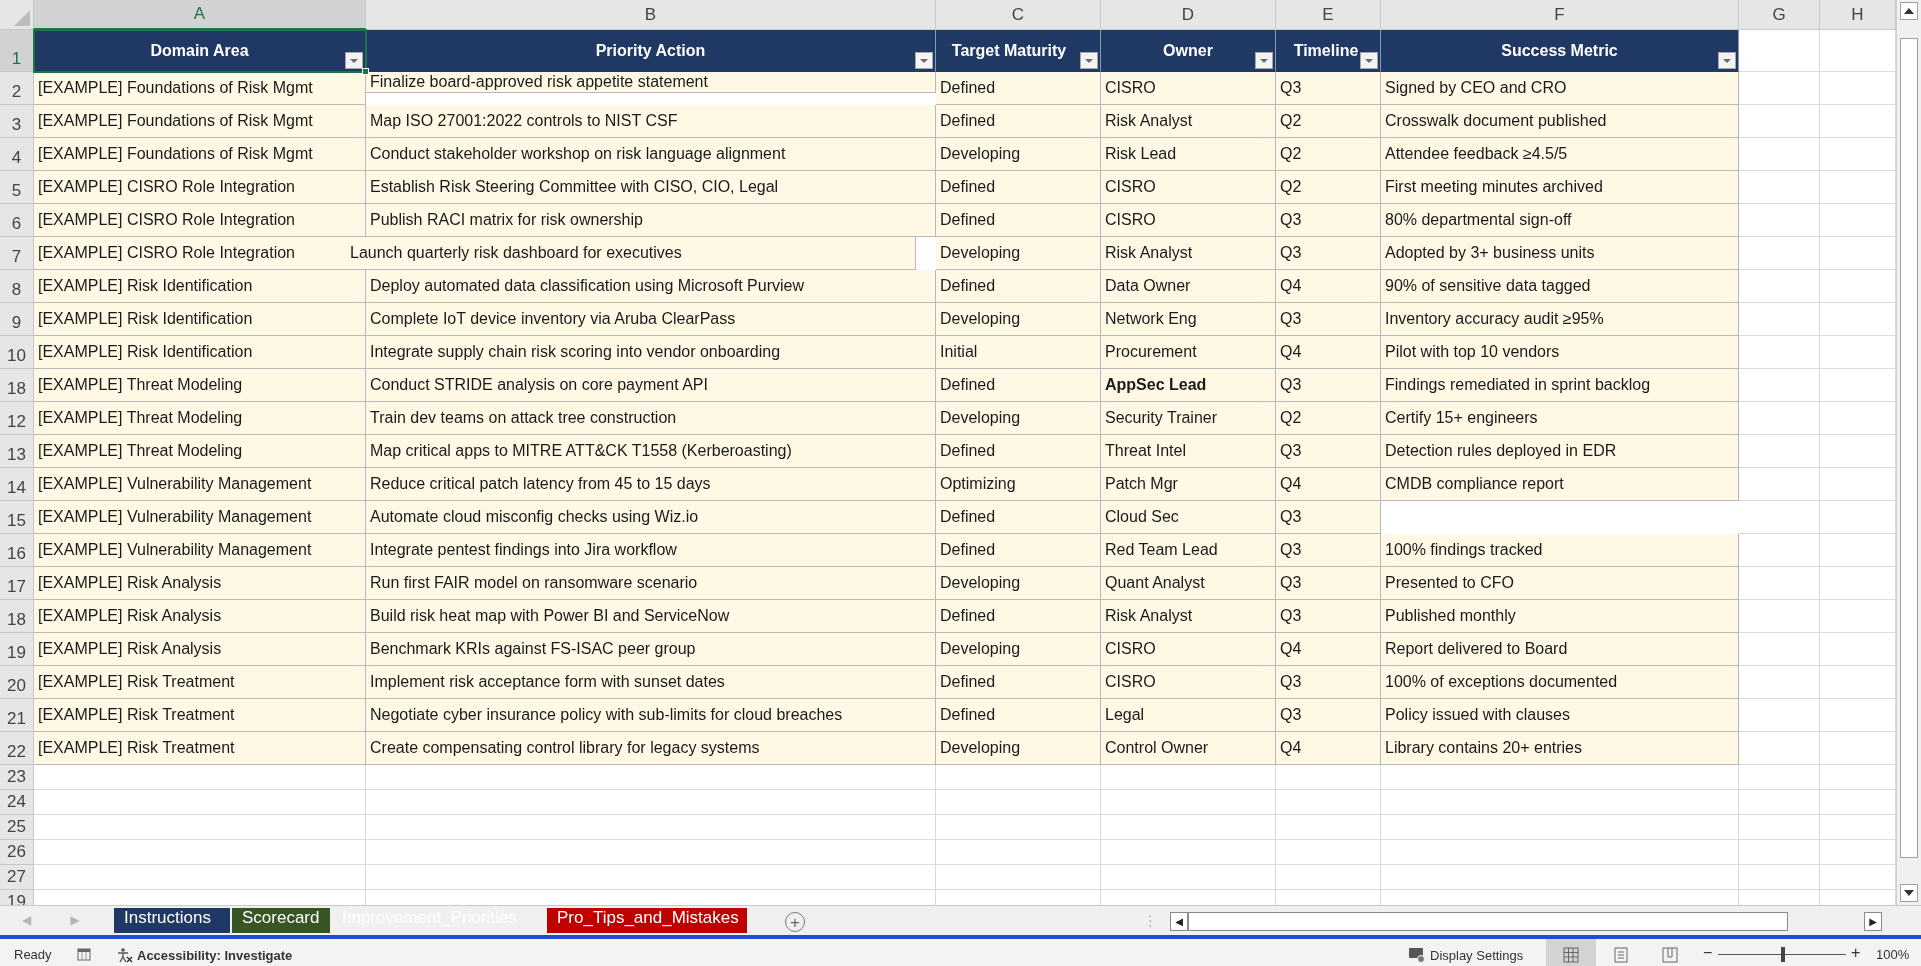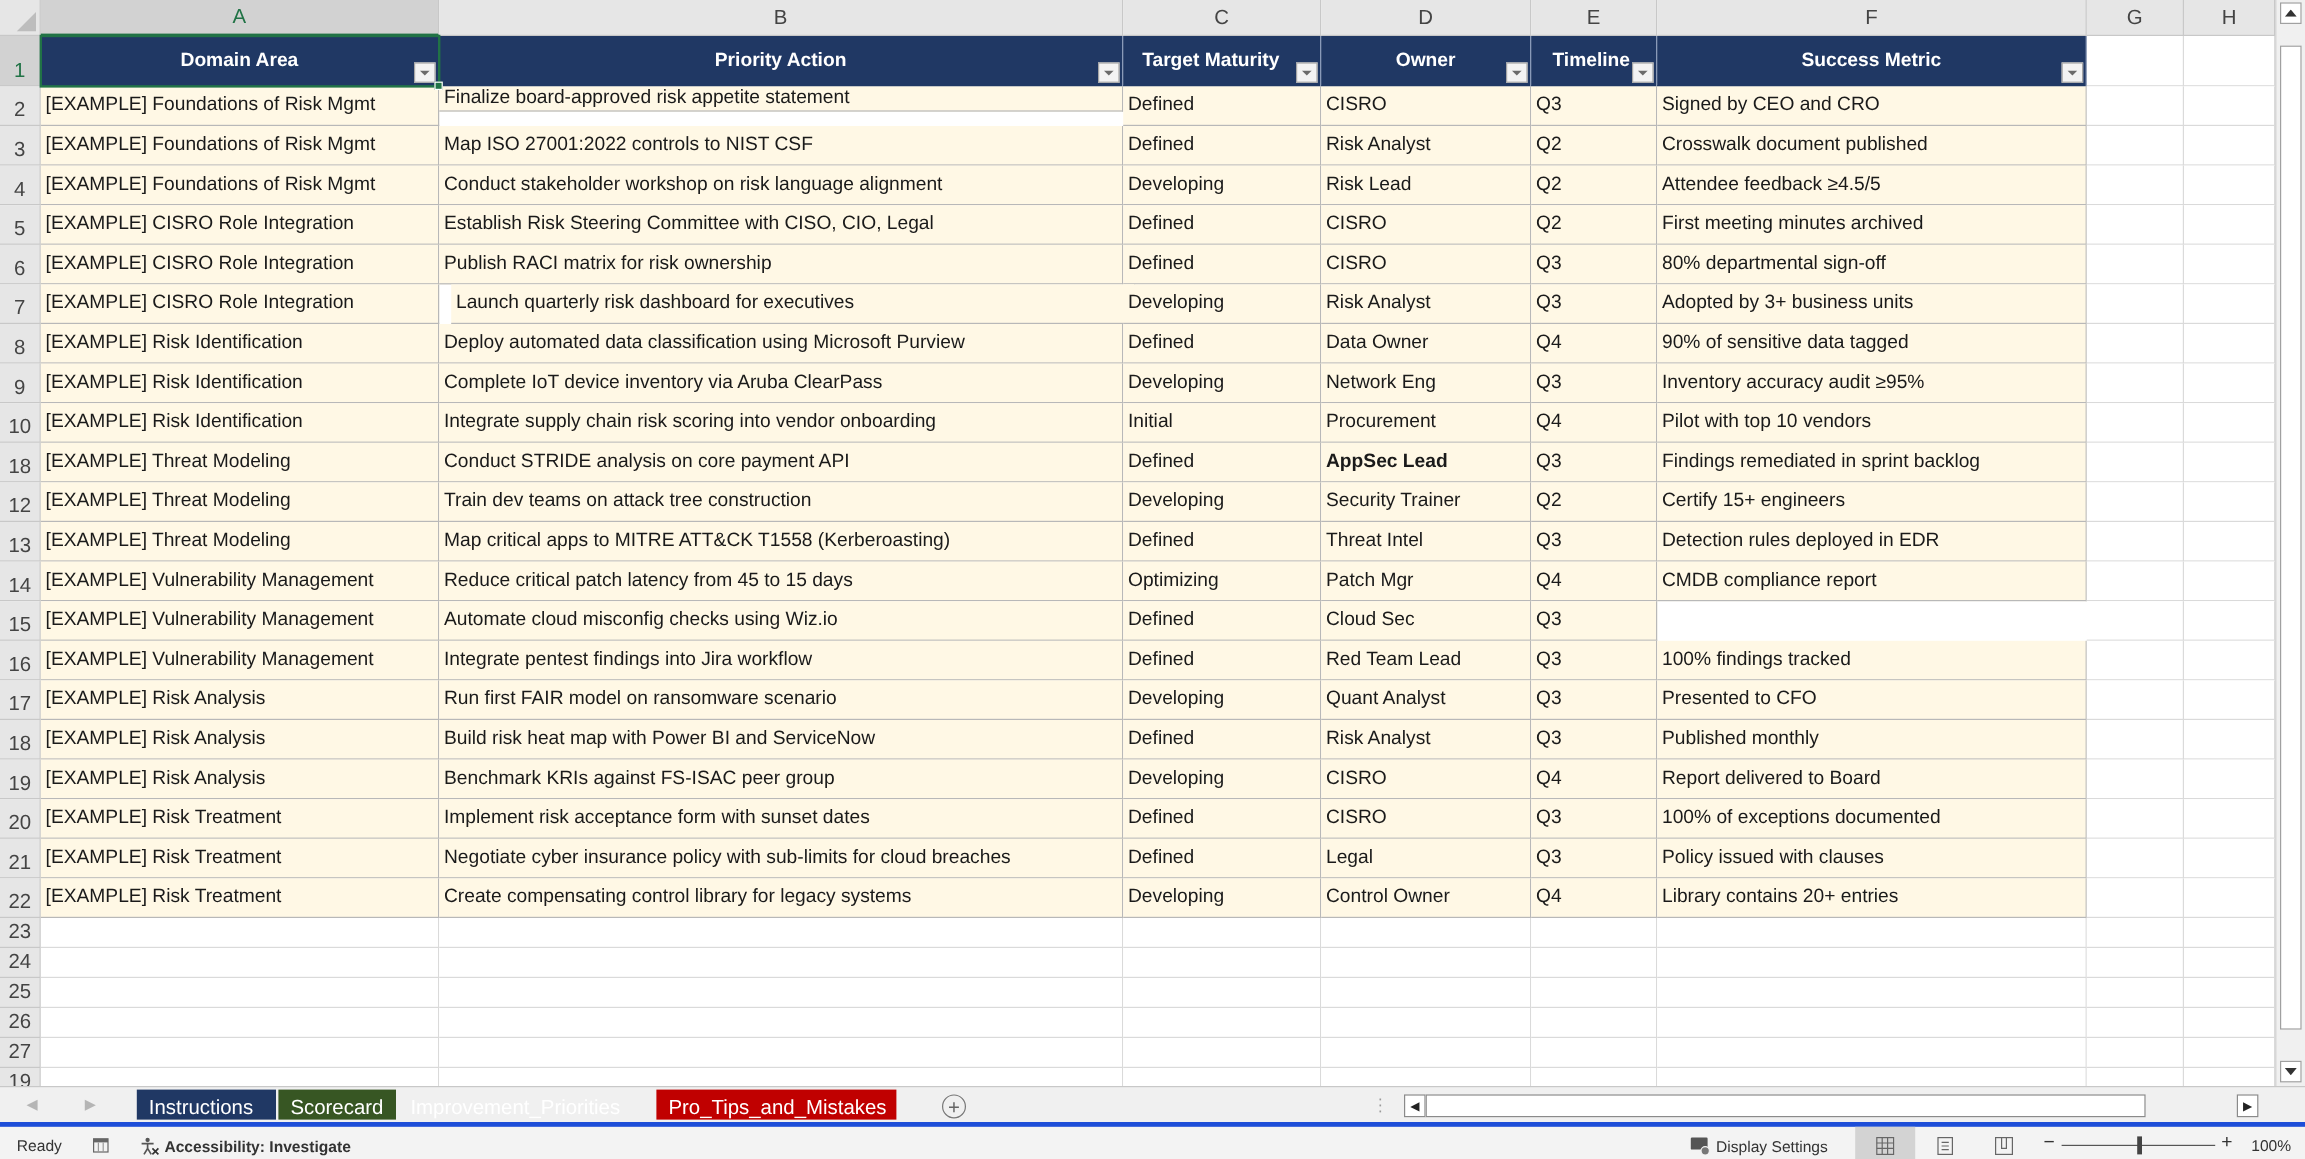--- a/index.html
+++ b/index.html
@@ -25,21 +25,21 @@
   .sel-handle { position: absolute; width: 7px; height: 7px; background: #217346; border: 1px solid #fff; }
 
   
   .vscroll { position: absolute; left: 1896px; top: 0; width: 25px; height: 905px; background: #f0f0f0; border-left: 1px solid #d0d0d0; }
   .vscroll .arrow { position: absolute; left: 3px; width: 18px; height: 18px; border: 1px solid #a0a0a0; background: #fff; display: flex; align-items: center; justify-content: center; }
   .vscroll .thumb { position: absolute; left: 3px; top: 38px; width: 18px; height: 820px; background: #fff; border: 1px solid #a0a0a0; }
 
   
   .tabbar { position: absolute; left: 0; top: 905px; width: 1921px; height: 30px; background: #f0f0f0; border-top: 1px solid #c8c8c8; }
   .nav-arrows { position: absolute; left: 22px; top: 7px; color: #b5b5b5; font-size: 12px; letter-spacing: 18px; }
-  .tab { position: absolute; top: 2px; height: 25px; font-size: 17px; display: flex; align-items: flex-end; padding: 0 10px; color: #fff; cursor: pointer; font-family: "Liberation Sans", sans-serif; }
+  .tab { position: absolute; top: 2px; height: 25px; font-size: 17px; display: flex; align-items: flex-start; padding: 0 10px; color: #fff; cursor: pointer; font-family: "Liberation Sans", sans-serif; }
   .addsheet { position: absolute; left: 785px; top: 6px; width: 20px; height: 20px; border: 1px solid #777; border-radius: 50%; color: #666; font-size: 17px; display: flex; align-items: center; justify-content: center; line-height: 1; }
   .dots { position: absolute; left: 1148px; top: 7px; color: #9a9a9a; font-size: 14px; line-height: 5px; }
   .hscroll { position: absolute; left: 1170px; top: 6px; width: 712px; height: 19px; }
   .hscroll .harrow { position: absolute; top: 0; width: 18px; height: 19px; border: 1px solid #8a8a8a; background: #fff; display: flex; align-items: center; justify-content: center; font-size: 10px; color: #222; }
   .hscroll .hthumb { position: absolute; left: 18px; top: 0; width: 600px; height: 19px; border: 1px solid #8a8a8a; background: #fff; }
 
   
   .statusbar { position: absolute; left: 0; top: 935px; width: 1921px; height: 31px; background: #f3f3f3; border-top: 4px solid #1d4ed8; font-size: 13px; color: #333; }
   .sb-item { position: absolute; top: 8px; display: flex; align-items: center; gap: 4px; }
   .view-btn { position: absolute; top: 0; width: 50px; height: 31px; display: flex; align-items: center; justify-content: center; }
@@ -149,21 +149,21 @@
       <div class="cell empty" style="left: 1820px; top: 171px; width: 76px; height: 33px;"></div>
       <div class="cell data" style="left: 34px; top: 204px; width: 332px; height: 33px;">[EXAMPLE] CISRO Role Integration</div>
       <div class="cell data" style="left: 366px; top: 204px; width: 570px; height: 33px;">Publish RACI matrix for risk ownership</div>
       <div class="cell data" style="left: 936px; top: 204px; width: 165px; height: 33px;">Defined</div>
       <div class="cell data" style="left: 1101px; top: 204px; width: 175px; height: 33px;">CISRO</div>
       <div class="cell data" style="left: 1276px; top: 204px; width: 105px; height: 33px;">Q3</div>
       <div class="cell data" style="left: 1381px; top: 204px; width: 358px; height: 33px;">80% departmental sign-off</div>
       <div class="cell empty" style="left: 1739px; top: 204px; width: 81px; height: 33px;"></div>
       <div class="cell empty" style="left: 1820px; top: 204px; width: 76px; height: 33px;"></div>
       <div class="cell data" style="left: 34px; top: 237px; width: 332px; height: 33px;">[EXAMPLE] CISRO Role Integration</div>
-      <div class="cell data" style="left: 376px; top: 237px; width: 570px; height: 33px;">Launch quarterly risk dashboard for executives</div>
+      <div class="cell data" style="left: 346px; top: 237px; width: 570px; height: 33px;">Launch quarterly risk dashboard for executives</div>
       <div class="cell data" style="left: 936px; top: 237px; width: 165px; height: 33px;">Developing</div>
       <div class="cell data" style="left: 1101px; top: 237px; width: 175px; height: 33px;">Risk Analyst</div>
       <div class="cell data" style="left: 1276px; top: 237px; width: 105px; height: 33px;">Q3</div>
       <div class="cell data" style="left: 1381px; top: 237px; width: 358px; height: 33px;">Adopted by 3+ business units</div>
       <div class="cell empty" style="left: 1739px; top: 237px; width: 81px; height: 33px;"></div>
       <div class="cell empty" style="left: 1820px; top: 237px; width: 76px; height: 33px;"></div>
       <div class="cell data" style="left: 34px; top: 270px; width: 332px; height: 33px;">[EXAMPLE] Risk Identification</div>
       <div class="cell data" style="left: 366px; top: 270px; width: 570px; height: 33px;">Deploy automated data classification using Microsoft Purview</div>
       <div class="cell data" style="left: 936px; top: 270px; width: 165px; height: 33px;">Defined</div>
       <div class="cell data" style="left: 1101px; top: 270px; width: 175px; height: 33px;">Data Owner</div>

